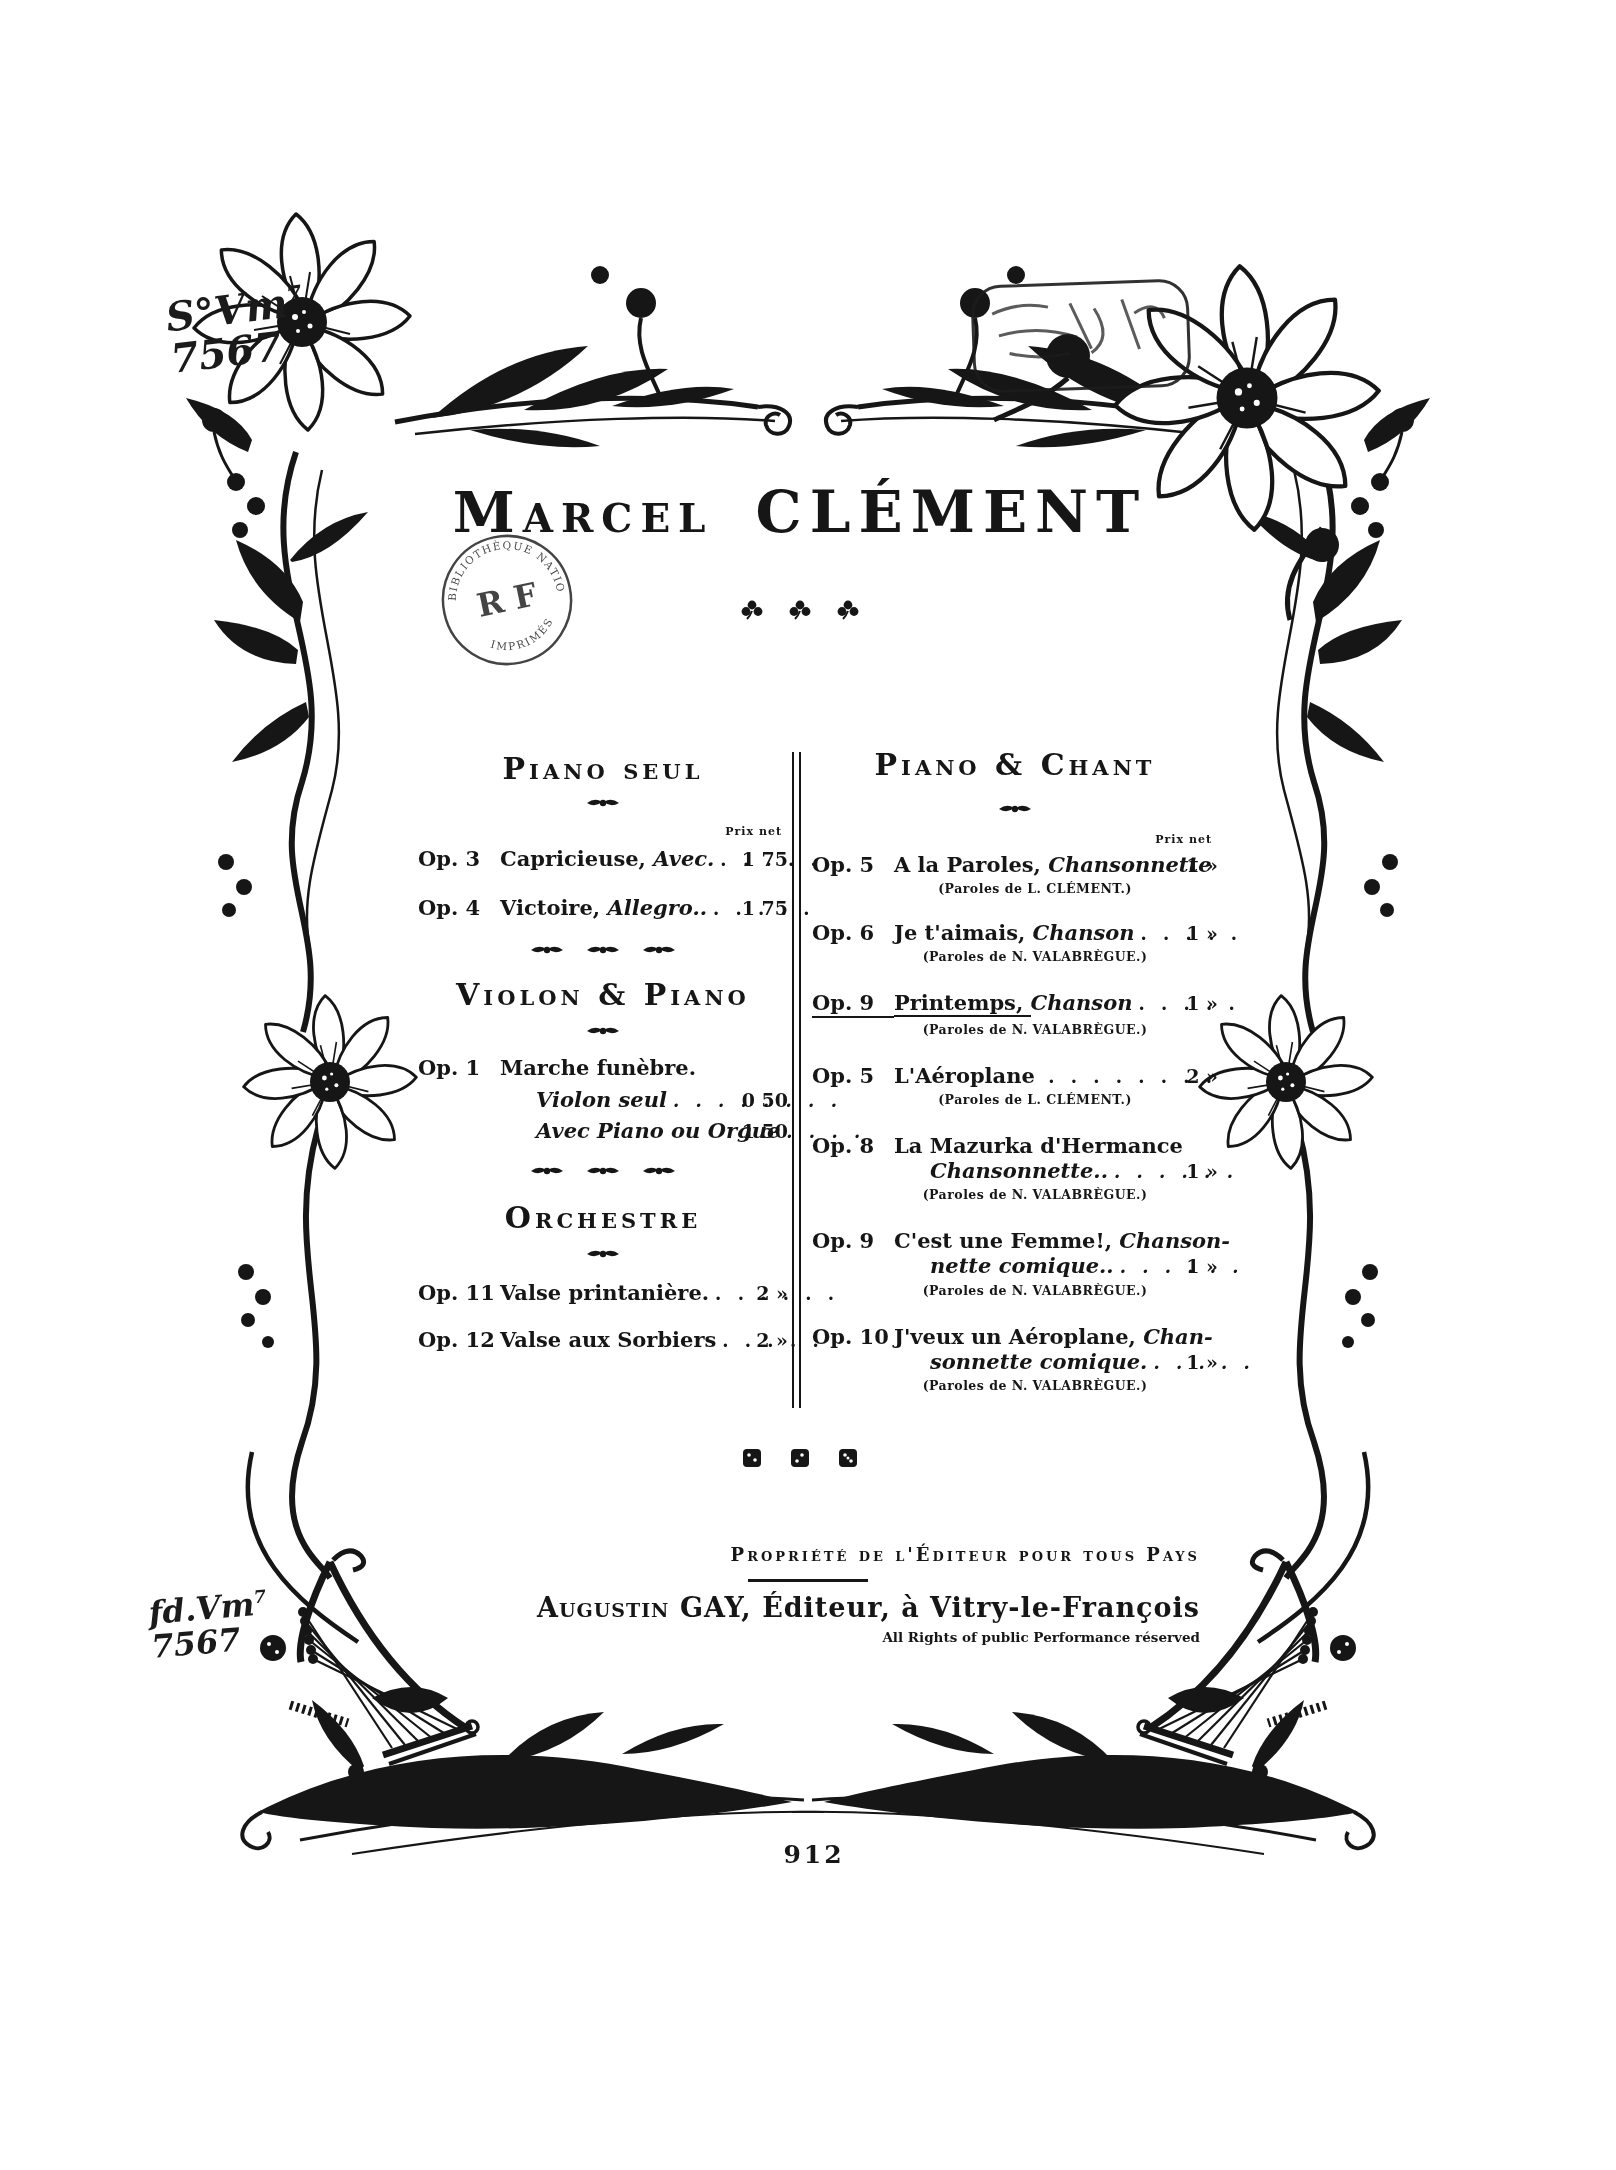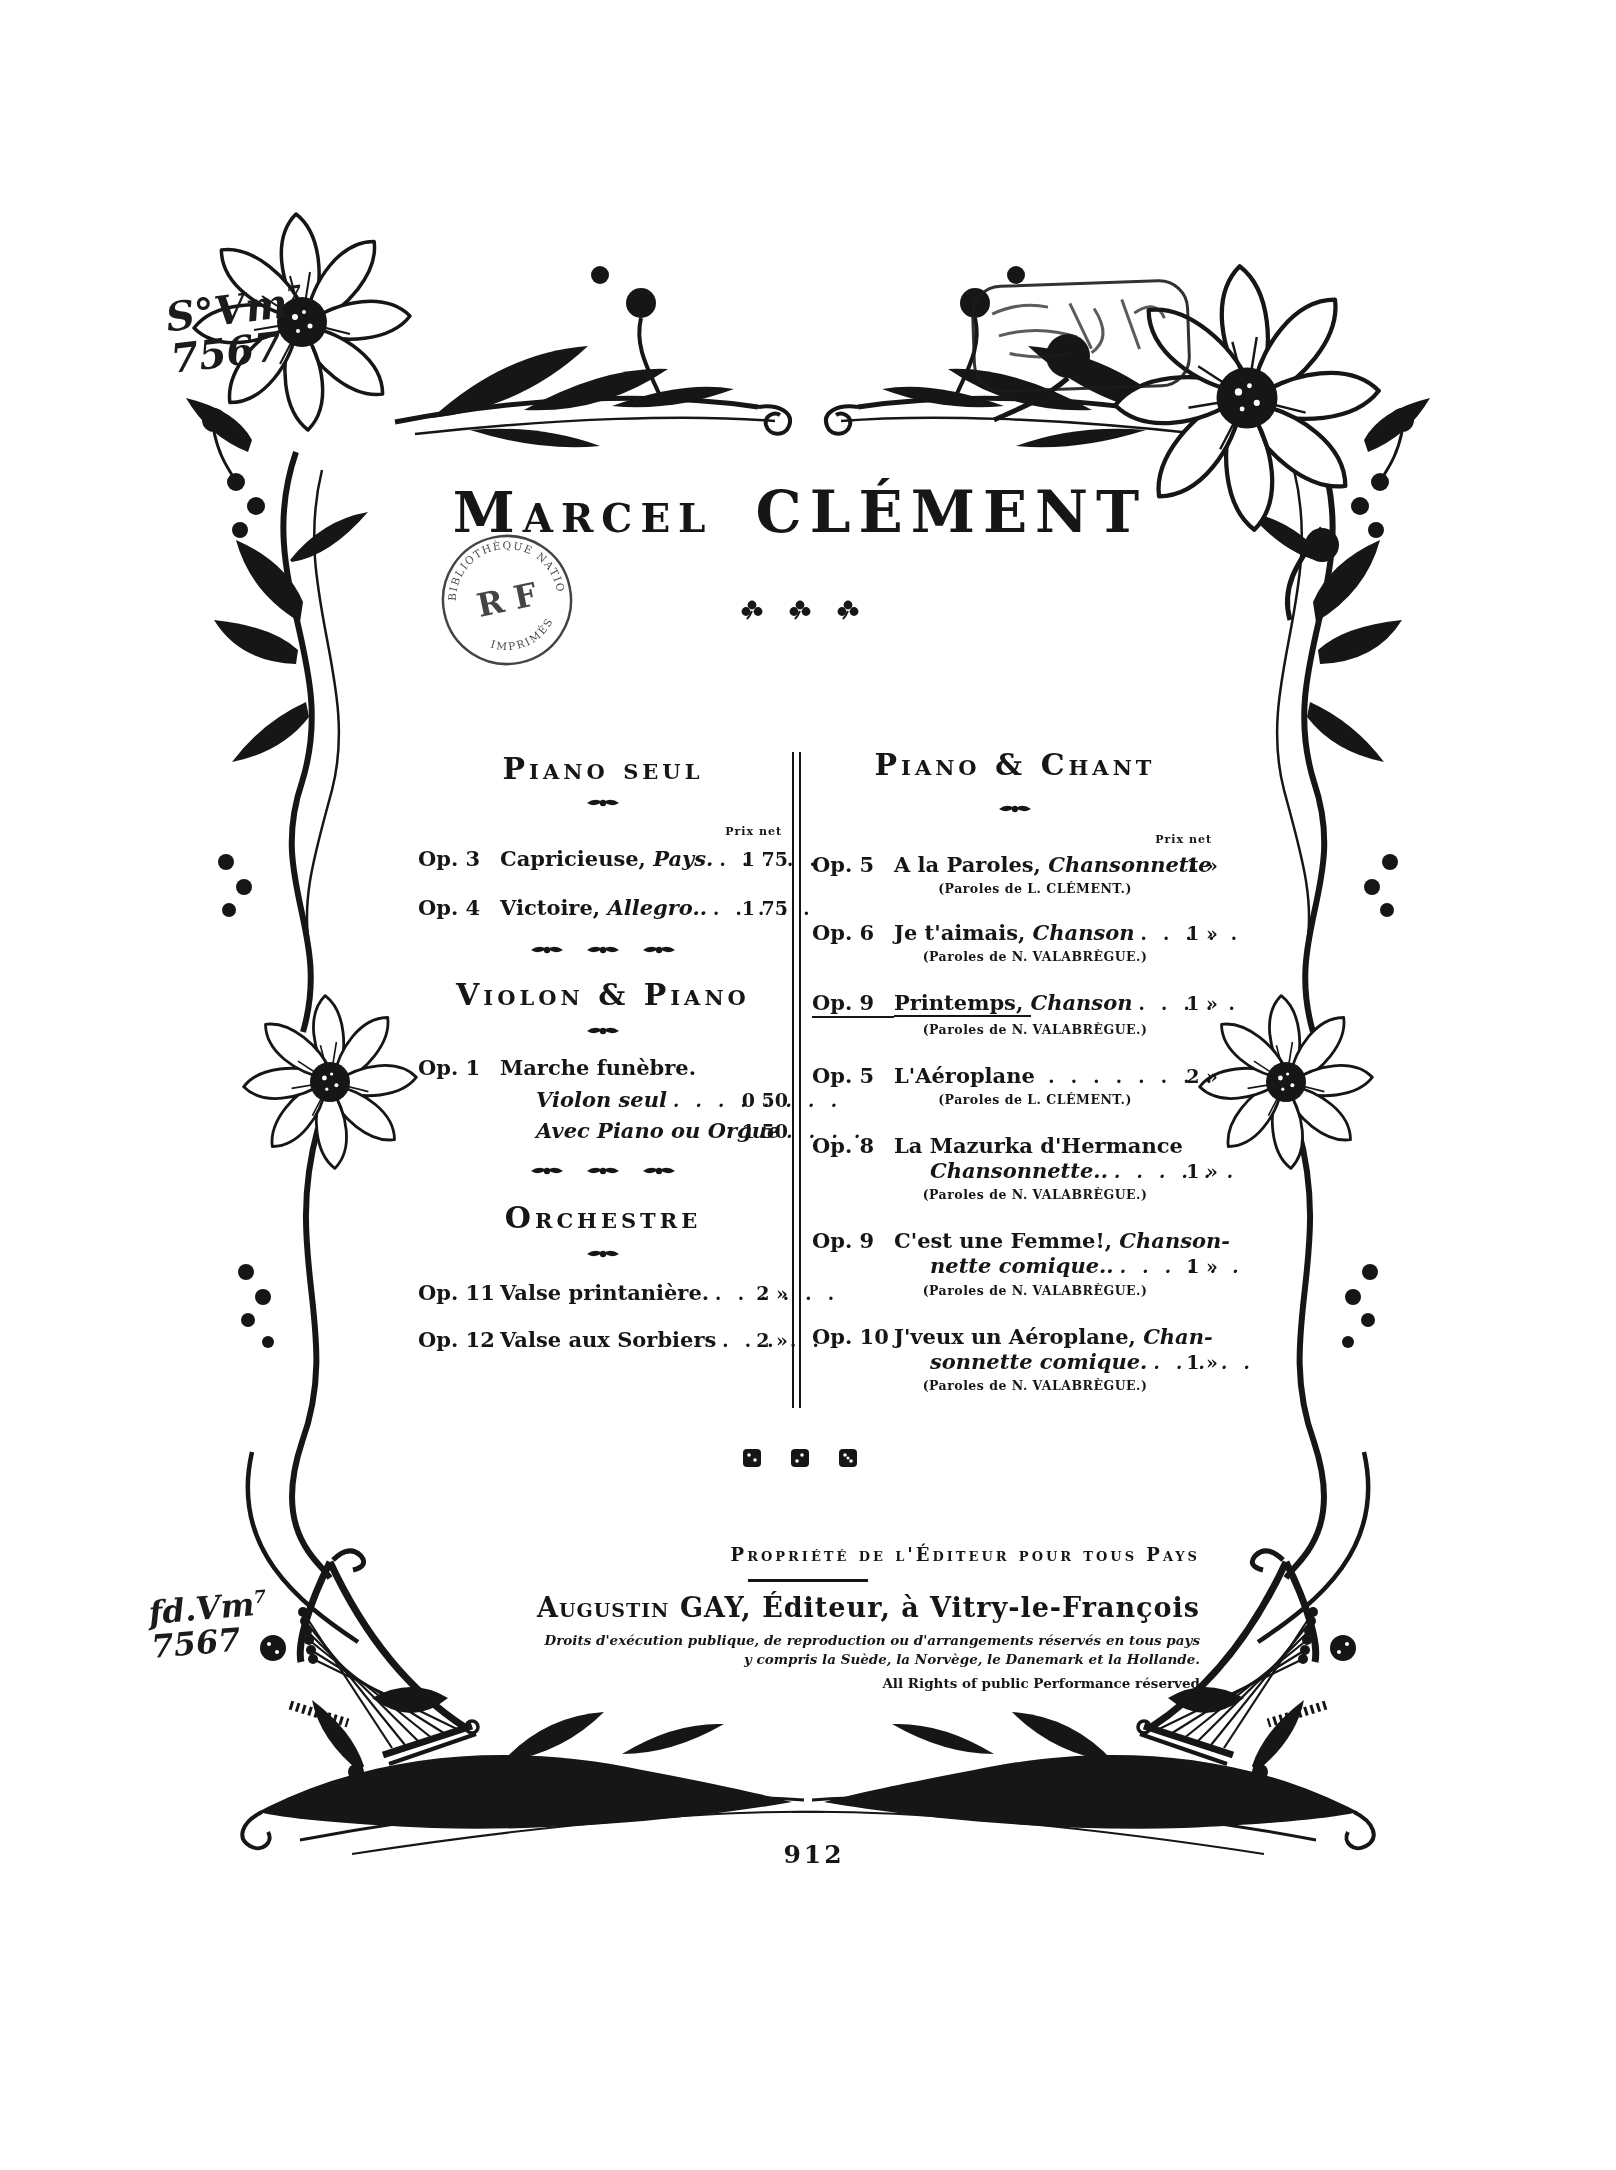--- a/index.html
+++ b/index.html
@@ -289,21 +289,21 @@
             <path d="M1,8 Q9,2 16,7 Q9,13 1,8 Z"></path>
             <path d="M33,8 Q25,2 18,7 Q25,13 33,8 Z"></path>
             <circle cx="17" cy="8" r="3.2"></circle>
           </g>
         </svg>
     </div>
     <div class="prix-net m8">Prix net</div>
 
     <div class="row m24">
       <span class="op">Op. 3</span>
-      <span class="body"><span>Capricieuse, </span><span class="it">Pays.</span><span class="dots">. . . . .</span></span>
+      <span class="body"><span>Capricieuse, </span><span class="it">Avec.</span><span class="dots">. . . . .</span></span>
       <span class="price">1 75</span>
     </div>
     <div class="row m22">
       <span class="op">Op. 4</span>
       <span class="body"><span>Victoire, </span><span class="it">Allegro..</span><span class="dots">. . . . .</span></span>
       <span class="price">1 75</span>
     </div>
 
     <div class="fleuron-line m20">
       <svg width="34" height="16" viewBox="0 0 34 16">
@@ -508,22 +508,18 @@
         <circle cx="7" cy="7" r="1.8" fill="#fff"></circle>
         <circle cx="13" cy="13" r="1.8" fill="#fff"></circle>
         <circle cx="10" cy="10" r="1.5" fill="#fff"></circle>
       </svg>
   </div>
 
   <div class="abs footer">
     <div class="property">Propriété de l'Éditeur pour tous Pays</div>
     <div class="rule"></div>
     <div class="publisher"><span class="sc">Augustin GAY,</span><span> Éditeur, à Vitry-le-François</span></div>
-    <div class="rights">
-      <div>Droits d'exécution publique, de reproduction ou d'arrangements réservés en tous pays</div>
-      <div>y compris la Suède, la Norvège, le Danemark et la Hollande.</div>
-    </div>
     <div class="english">All Rights of public Performance réserved</div>
   </div>
 
   <div class="abs plate">912</div>
 
 </div>
 
 </body></html>

